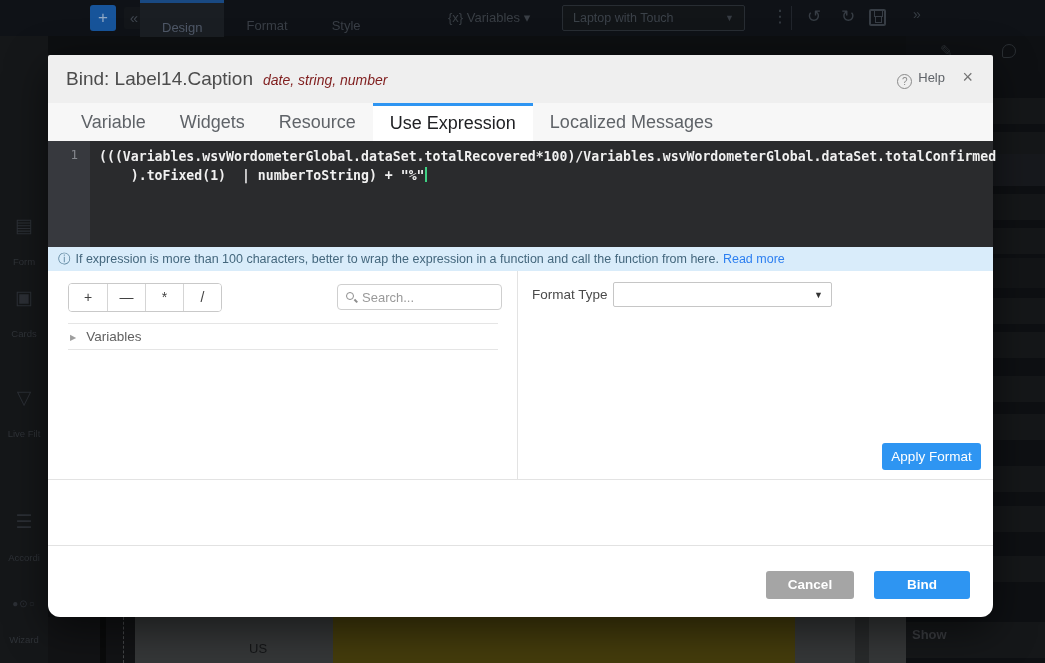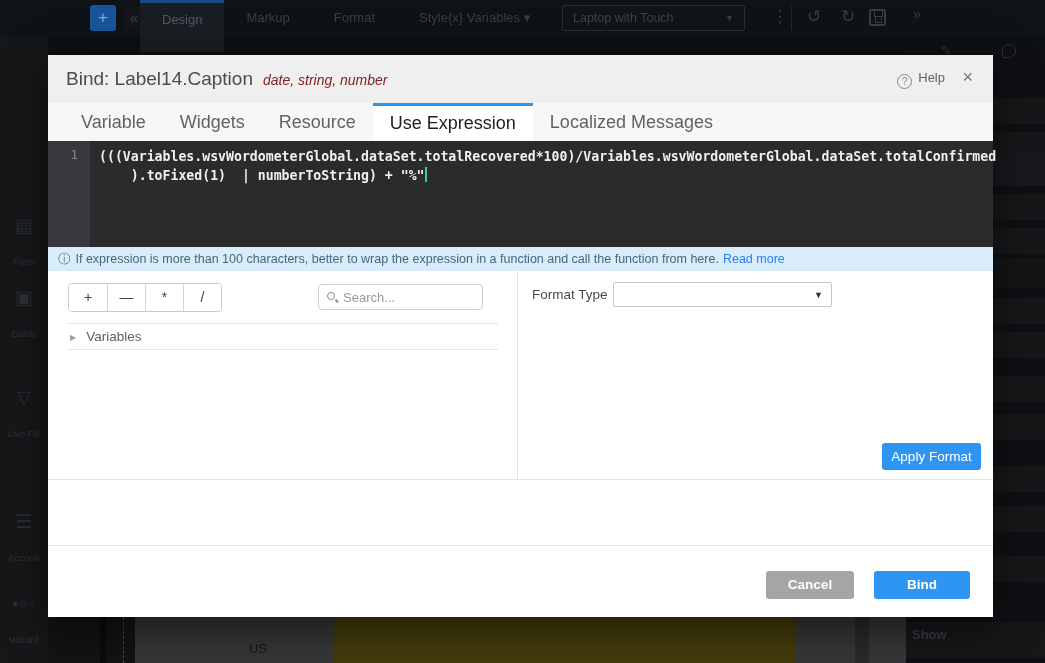--- a/index.html
+++ b/index.html
@@ -6,21 +6,21 @@
   html,body { width:1045px; height:663px; }
   body { font-family:"Liberation Sans", sans-serif; background:#0f1113; overflow:hidden; position:relative; }
 
   .screen { position:absolute; inset:0; width:1045px; height:663px; }
 
   
   .topbar { position:absolute; left:0; top:0; width:1045px; height:36px; background:#111419; }
   .tb-add { position:absolute; left:90px; top:5px; width:26px; height:26px; background:#1a5ca8; color:#9db8d6; font-size:17px; text-align:center; line-height:25px; border-radius:3px; }
   .tb-collapse { position:absolute; left:124px; top:7px; width:20px; height:22px; color:#454c55; font-size:15px; text-align:center; line-height:22px; background:#15181d; border-radius:2px; }
   .tb-tabs { position:absolute; left:140px; top:0; height:36px; display:flex; }
-  .tb-tab { height:52px; padding:0 22px; line-height:36px; color:#3e444c; font-size:13px; }
+  .tb-tab { height:37px; padding:8px 22px; line-height:36px; color:#3e444c; font-size:13px; }
   .tb-tab.active { background:#1d2127; border-top:3px solid #1c508e; line-height:33px; color:#566070; }
   .tb-vars { position:absolute; left:448px; top:0; height:36px; line-height:36px; color:#3e444b; font-size:13px; }
   .tb-device { position:absolute; left:562px; top:5px; width:183px; height:26px; border:1px solid #2c3138; border-radius:2px; color:#414850; font-size:12.5px; line-height:24px; padding:0 10px; background:#14171b; }
   .tb-device .caret { float:right; font-size:9px; color:#3b4148; }
   .tb-icon { position:absolute; top:6px; color:#3c434b; font-size:17px; text-align:center; width:24px; }
   .tb-sep { position:absolute; left:791px; top:6px; width:1px; height:24px; background:#242930; }
   .floppy { position:absolute; left:869px; top:9px; width:17px; height:17px; border:2px solid #3c434b; border-radius:2px; }
   .floppy::before { content:""; position:absolute; left:3px; top:0; width:7px; height:5px; border:1.5px solid #3c434b; border-top:none; }
   .floppy::after { content:""; position:absolute; left:4px; bottom:1px; width:5px; height:5px; border:1.5px solid #3c434b; }
   .tb-tag { position:absolute; left:930px; top:0; width:115px; height:34px; background:#1c2025; border-bottom:2px solid #1d4d80; color:#bfc2c5; font-size:13.5px; line-height:32px; padding-left:8px; white-space:nowrap; overflow:hidden;margin-top:37px; }
@@ -44,21 +44,21 @@
   .cv-dark { position:absolute; left:52px; top:0; width:6px; height:46px; background:#0b0c0d; }
   .cv-dash { position:absolute; left:75px; top:0; height:46px; border-left:1px dashed #4a4d4f; }
   .cv-main { position:absolute; left:87px; top:0; width:771px; height:46px; background:#3a3c3d; }
   .cv-us { position:absolute; left:114px; top:24px; color:#17181a; font-size:13px; }
   .cv-bar { position:absolute; left:198px; top:0; width:462px; height:46px; background:#4a420e; }
   .cv-seam { position:absolute; left:720px; top:0; width:14px; height:46px; background:#2c2e2f; }
 
   .backdrop { position:absolute; inset:0; background:rgba(0,0,0,0.08); }
 
   
-  .modal { position:absolute; left:48px; top:55px; width:945px; height:562px; background:#ffffff; border-radius:0; box-shadow:0 12px 40px rgba(0,0,0,0.55); }
+  .modal { position:absolute; left:48px; top:55px; width:945px; height:562px; background:#ffffff; border-radius:12px; box-shadow:0 12px 40px rgba(0,0,0,0.55); }
 
   .m-header { position:absolute; left:0; top:0; width:100%; height:48px; background:#efefef; border-radius:2px 2px 0 0; }
   .m-title { position:absolute; left:18px; top:13px; font-size:19px; color:#4c4c4c; }
   .m-sub { position:absolute; left:215px; top:17px; font-size:14px; font-style:italic; color:#7f1d1d; }
   .m-help { position:absolute; right:48px; top:15px; font-size:13px; color:#5f6368; }
   .m-help-q { display:inline-block; width:15px; height:15px; border:1px solid #8a8a8a; border-radius:50%; color:#8a8a8a; font-size:10px; line-height:14px; text-align:center; vertical-align:-3px; margin-right:6px; }
   .m-close { position:absolute; right:20px; top:12px; font-size:18px; color:#757575; line-height:20px; }
 
   .m-tabs { position:absolute; left:0; top:48px; width:100%; height:38px; background:#f7f7f7; display:flex; padding-left:16px; }
   .m-tab { height:38px; line-height:38px; padding:0 17px; font-size:18px; color:#5f6368; }
@@ -75,21 +75,21 @@
   .m-info a { color:#2d7ff0; text-decoration:none; margin-left:4px; }
 
   .m-body { position:absolute; left:0; top:216px; width:100%; height:209px; border-bottom:1px solid #e3e3e3; }
   .m-left { position:absolute; left:0; top:0; width:470px; height:209px; border-right:1px solid #e3e3e3; }
   .m-right { position:absolute; left:470px; top:0; width:475px; height:209px; }
 
   .op-group { position:absolute; left:20px; top:12px; display:flex; border:1px solid #c9c9c9; border-radius:4px; overflow:hidden; background:#fff; }
   .op-btn { width:38px; height:27px; line-height:26px; text-align:center; font-size:14px; color:#424242; background:#fff; }
   .op-btn + .op-btn { border-left:1px solid #d5d5d5; }
 
-  .search { position:absolute; left:270px; top:13px; width:165px; height:26px; border:1px solid #cfcfcf; border-radius:4px; background:#fff; }
+  .search { position:absolute; left:289px; top:13px; width:165px; height:26px; border:1px solid #cfcfcf; border-radius:4px; background:#fff; }
   .mag { position:absolute; left:8px; top:7px; width:8px; height:8px; border:1.5px solid #8d8d8d; border-radius:50%; }
   .mag::after { content:""; position:absolute; left:7px; top:7px; width:4px; height:1.5px; background:#8d8d8d; transform:rotate(45deg); }
   .search input { position:absolute; left:24px; top:1px; width:134px; height:22px; border:none; outline:none; font-size:13px; color:#444; font-family:"Liberation Sans", sans-serif; }
   .search input::placeholder { color:#9a9a9a; }
 
   .tree { position:absolute; left:20px; top:52px; width:430px; border-top:1px solid #e5e5e5; }
   .tree-row { height:26px; line-height:26px; border-bottom:1px solid #e5e5e5; font-size:13.5px; color:#616161; }
   .tree-caret { display:inline-block; font-size:8px; color:#9e9e9e; margin:0 10px 0 2px; vertical-align:1px; }
 
   .fmt-label { position:absolute; left:14px; top:16px; font-size:13.5px; color:#4a4a4a; }
@@ -105,21 +105,20 @@
 </head>
 <body>
 
 <div class="screen">
 
   <div class="topbar">
     <div class="tb-add">+</div>
     <div class="tb-collapse">«</div>
     <div class="tb-tabs">
       <div class="tb-tab active">Design</div>
-      <div class="tb-tab">Markup</div>
       <div class="tb-tab">Format</div>
       <div class="tb-tab">Style</div>
     </div>
     <div class="tb-vars">{x} Variables ▾</div>
     <div class="tb-device">
       <span class="caret">▼</span>
       <span>Laptop with Touch</span>
     </div>
     <div class="tb-icon" style="left:768px;">⋮</div>
     <div class="tb-sep"></div>

